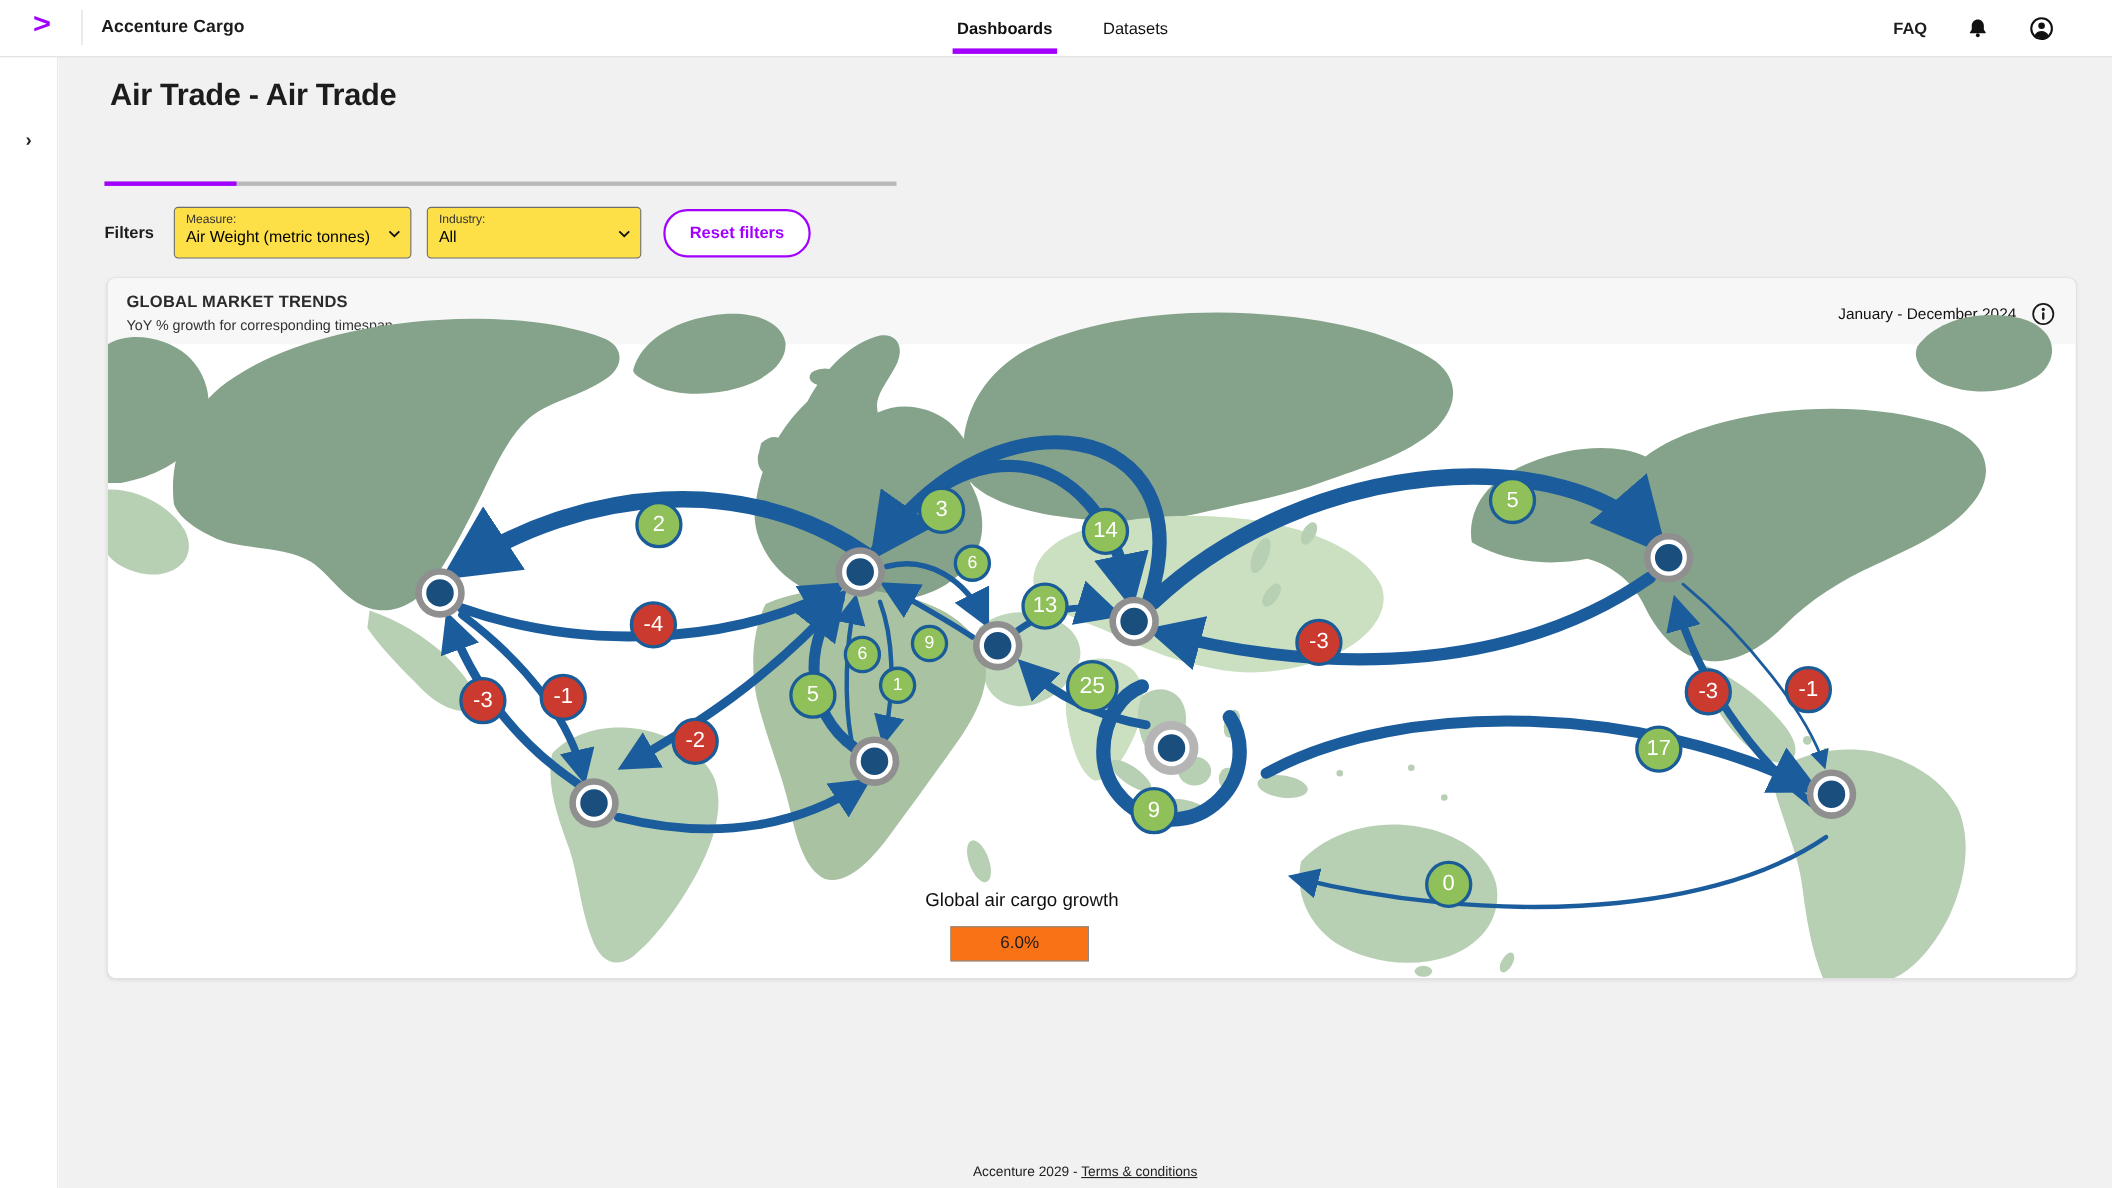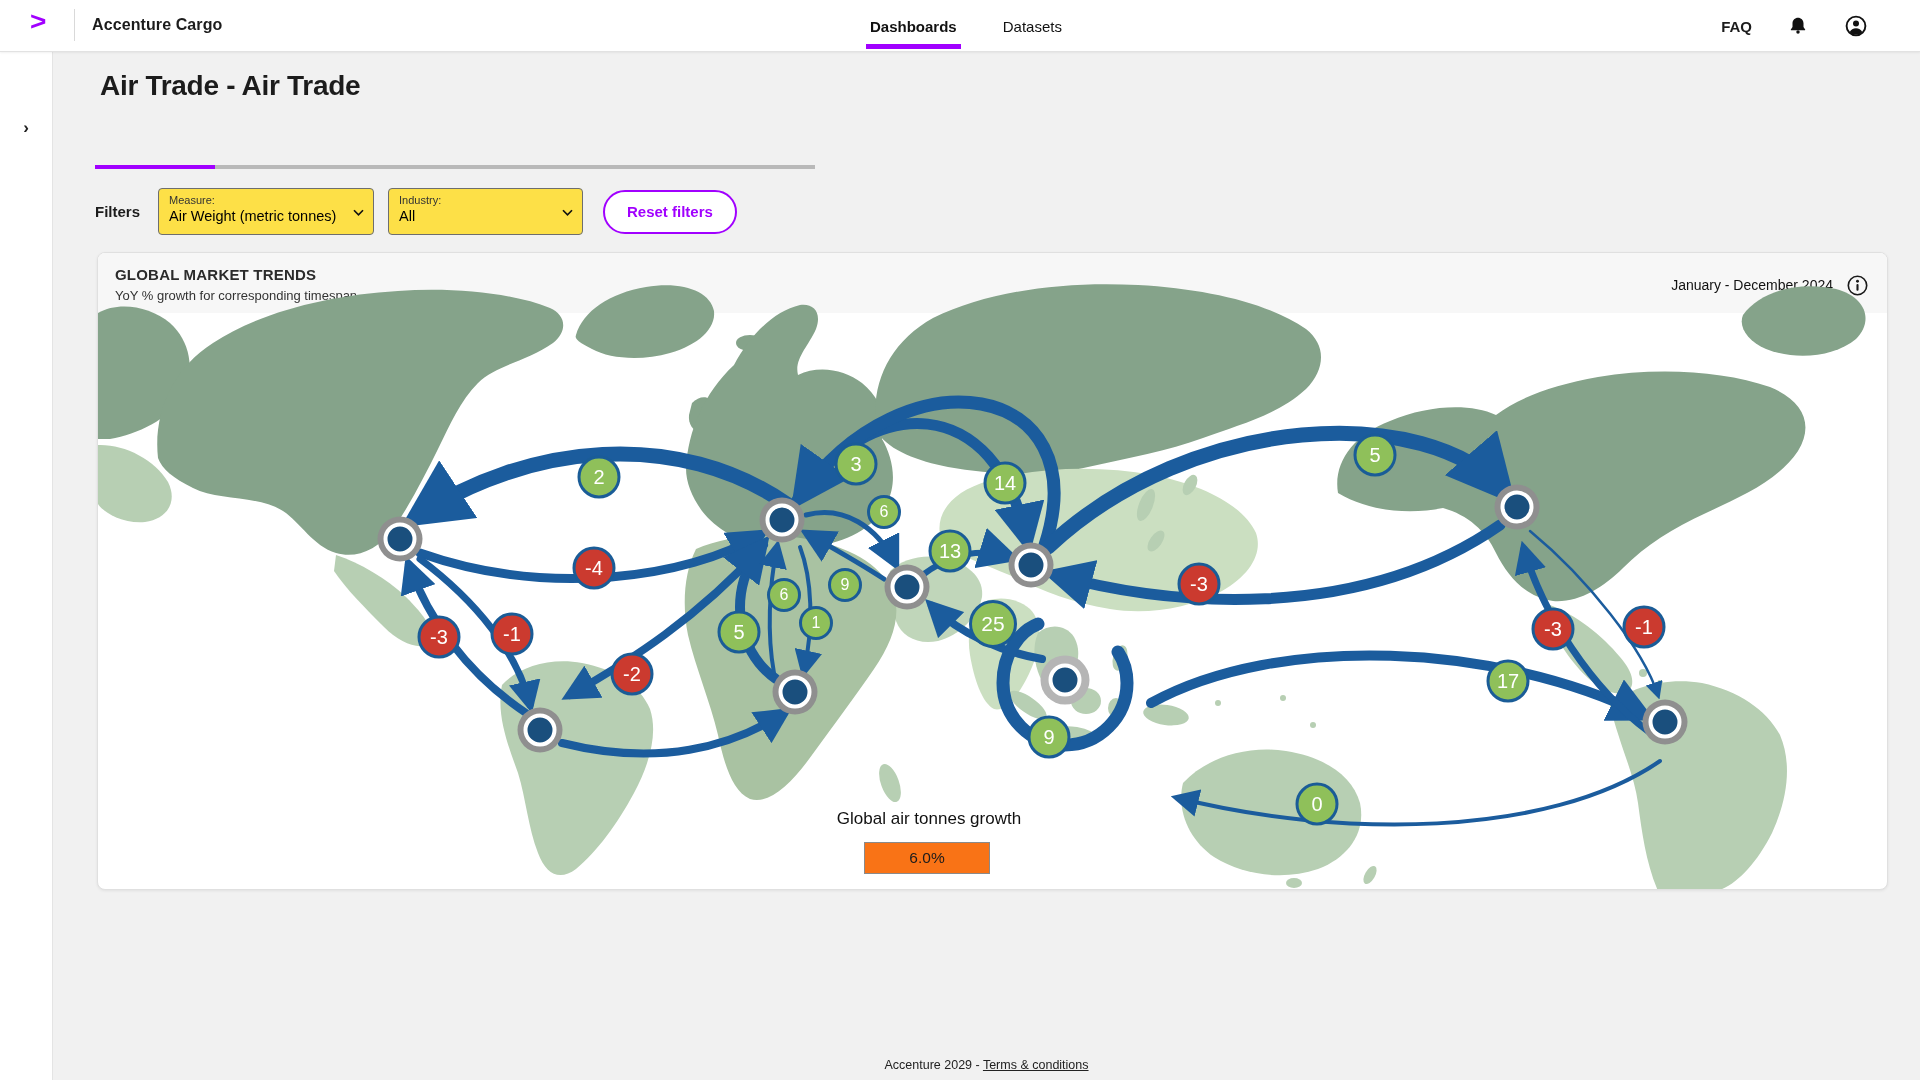--- a/index.html
+++ b/index.html
@@ -251,21 +251,21 @@
           <path stroke-width="11" marker-end="url(#ah)" d="M 1402,272 C 1258,372 1068,352 957,322"></path>
           <path stroke-width="13" d="M 940,371 C 922,378 905,400 905,430 C 905,464 932,492 967,492 C 1001,492 1029,464 1029,430 C 1029,419 1026,408 1020,399"></path>
           <path stroke-width="10" marker-end="url(#ah)" d="M 1053,450 C 1180,380 1400,390 1546,462"></path>
           <path stroke-width="4" marker-end="url(#ah2)" d="M 1562,508 C 1450,585 1240,585 1080,545"></path>
           <path stroke-width="2.5" marker-end="url(#ah2)" d="M 1432,278 C 1490,326 1545,396 1560,442"></path>
           <path stroke-width="7" marker-end="url(#ah)" d="M 1550,478 C 1494,436 1444,360 1426,296"></path>
           <path stroke-width="8" marker-end="url(#ah)" d="M 464,490 C 560,514 634,494 686,460"></path>
         </g>
       </svg>
 
-      <div class="kpi-label">Global air tonnes growth</div>
+      <div class="kpi-label">Global air cargo growth</div>
       <div class="kpi-box">
         <span>6.0%</span>
       </div>
     <div class="node" style="left: 302px; top: 286px;"></div>
         <div class="node" style="left: 684px; top: 267px;"></div>
         <div class="node" style="left: 809px; top: 334px;"></div>
         <div class="node" style="left: 933px; top: 312px;"></div>
         <div class="node" style="left: 697px; top: 439px;"></div>
         <div class="node" style="left: 442px; top: 477px;"></div>
         <div class="node wide" style="left: 967px; top: 427px;"></div>

